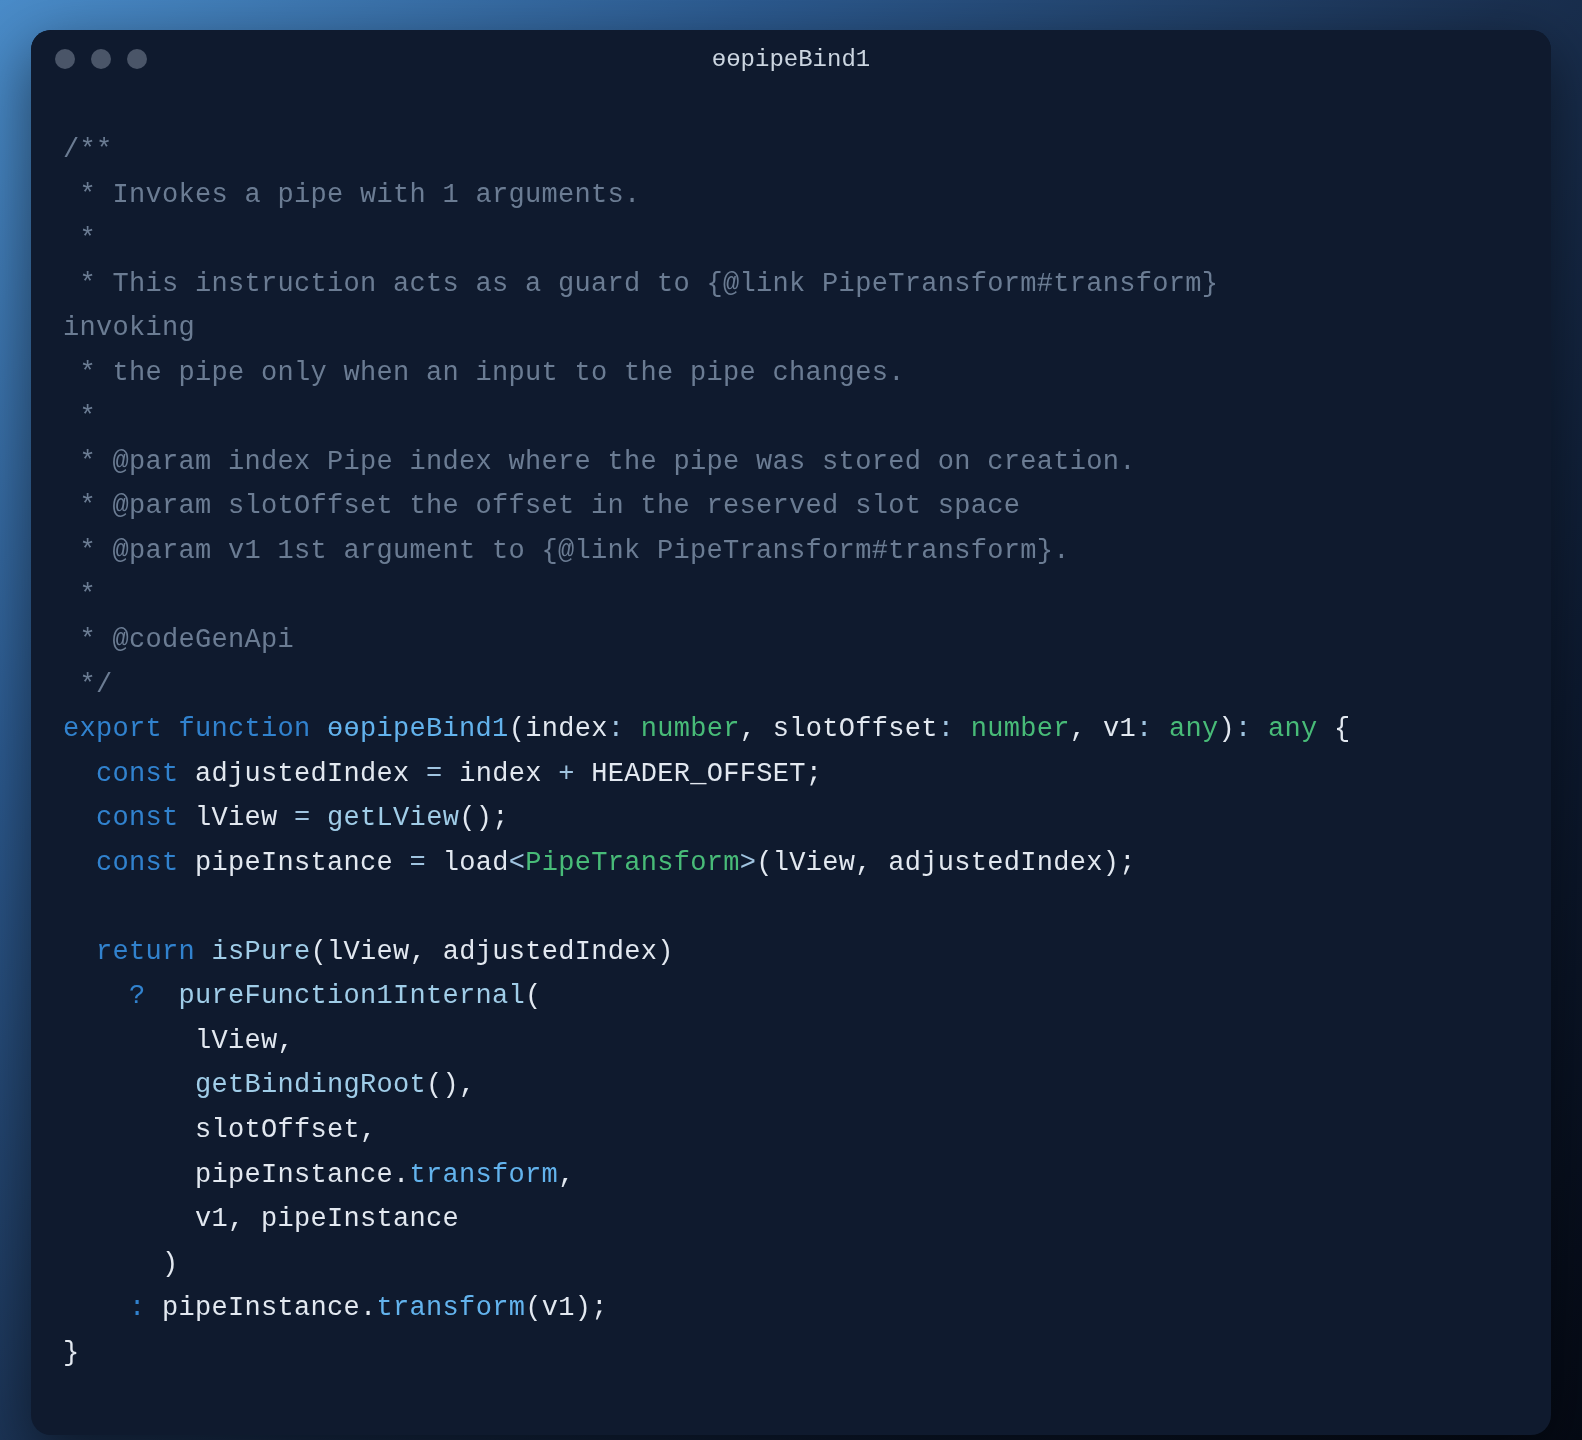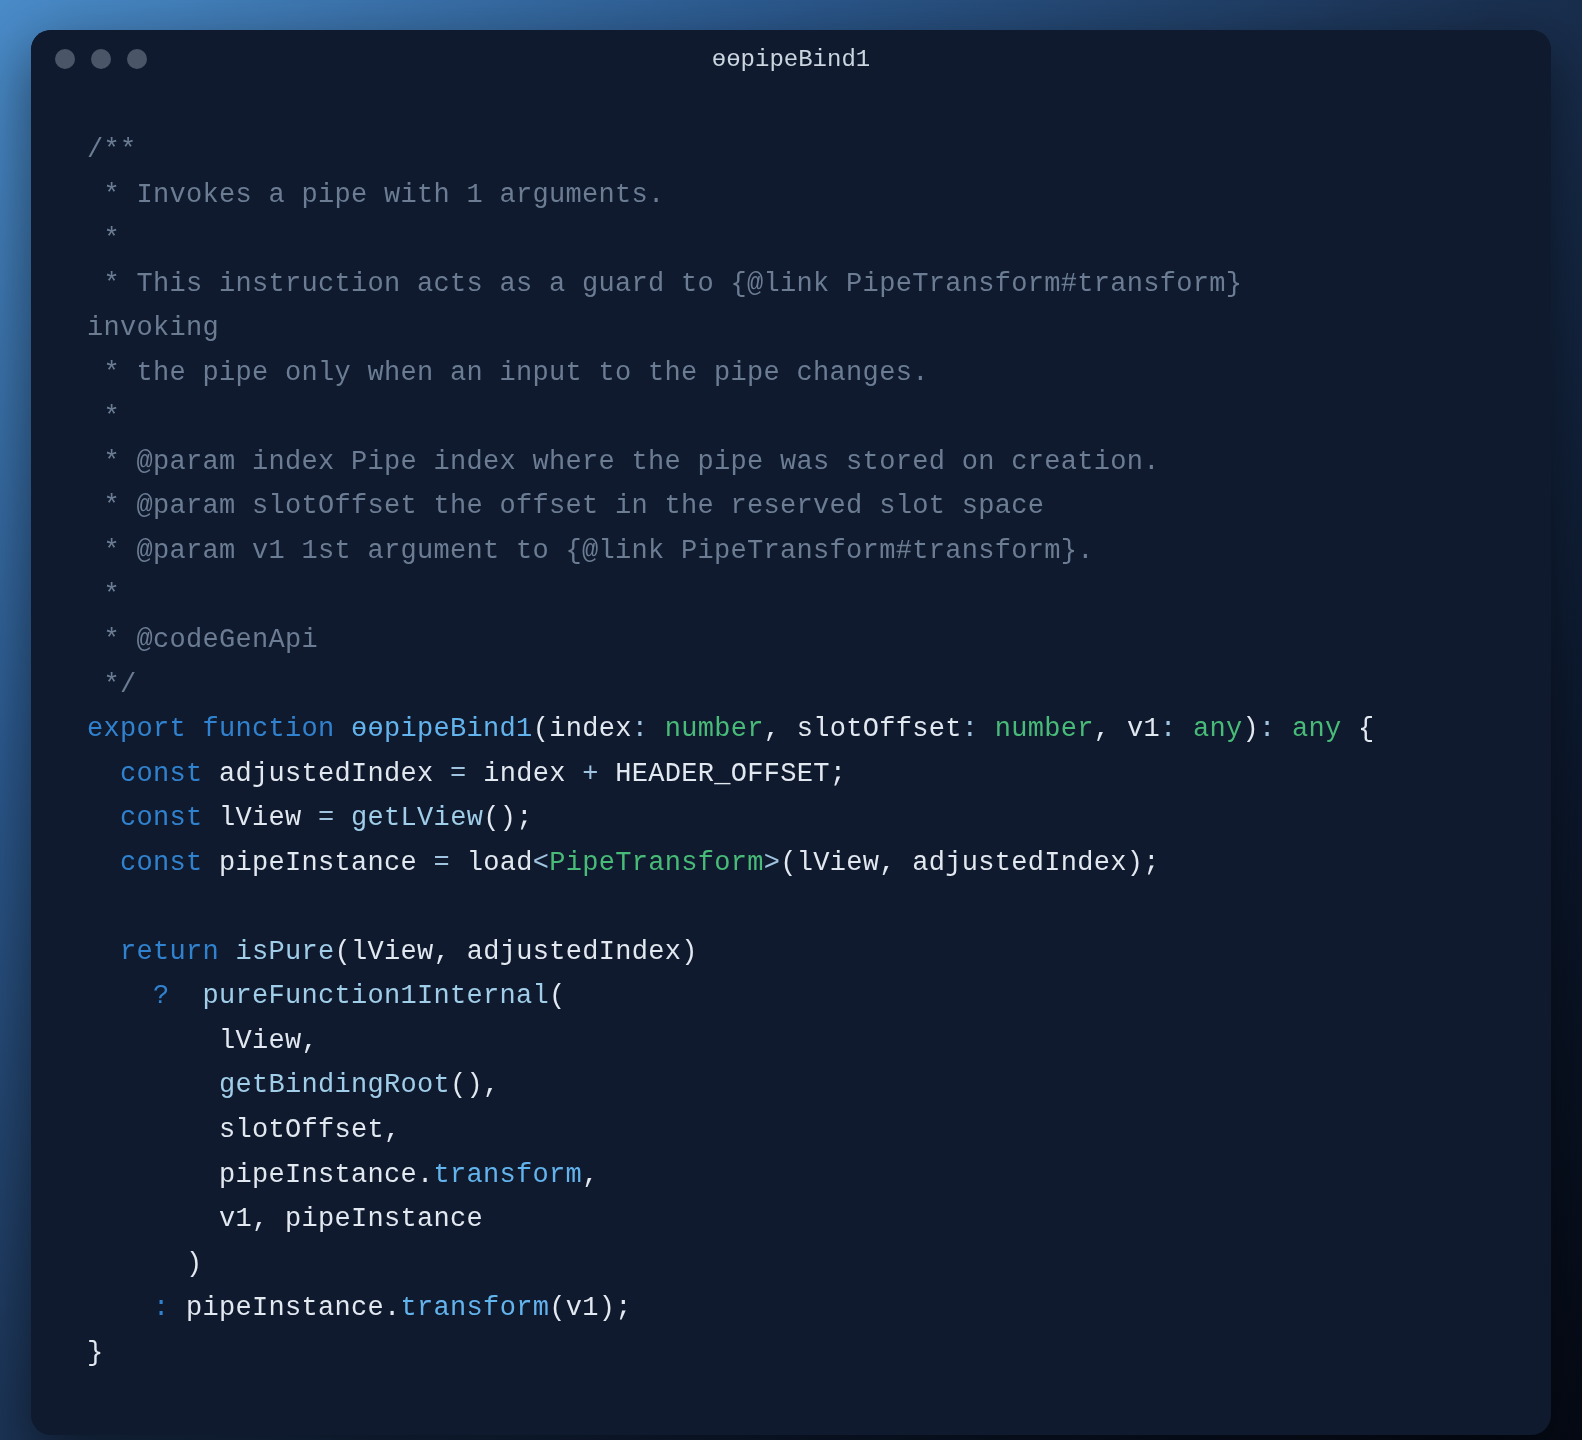--- a/index.html
+++ b/index.html
@@ -40,21 +40,21 @@
   }
   .title {
     position: absolute;
     left: 50%;
     transform: translateX(-50%);
     color: #cbd5e0;
     font-size: 24px;
     font-weight: 400;
   }
   .code-area {
-    padding: 40px 40px 60px 56px;
+    padding: 40px 40px 60px 32px;
     font-size: 27px;
     line-height: 1.65;
     color: #e2e8f0;
     white-space: pre;
     letter-spacing: 0.3px;
   }
   .comment { color: #6b7c93; }
   .keyword { color: #3182ce; }
   .fn-name { color: #63b3ed; }
   .type-builtin { color: #48bb78; }

